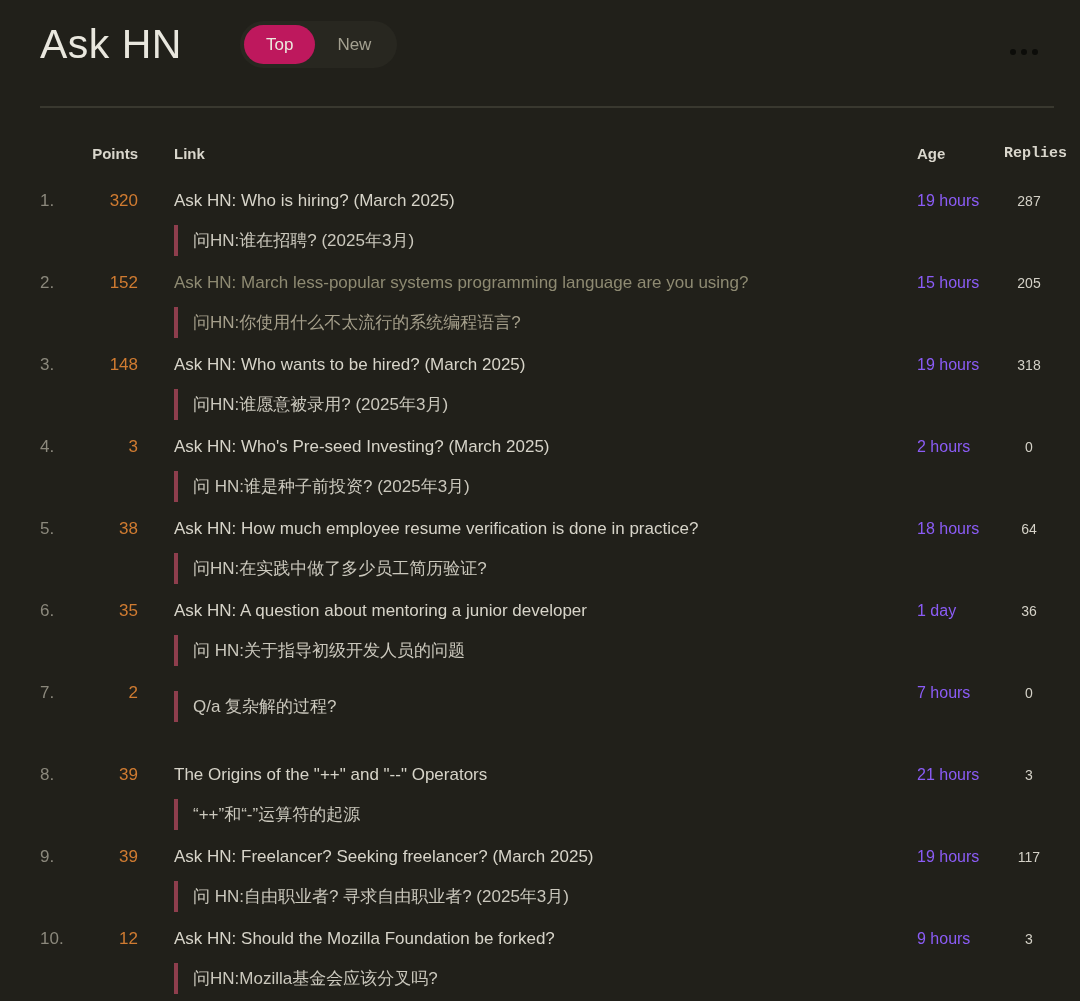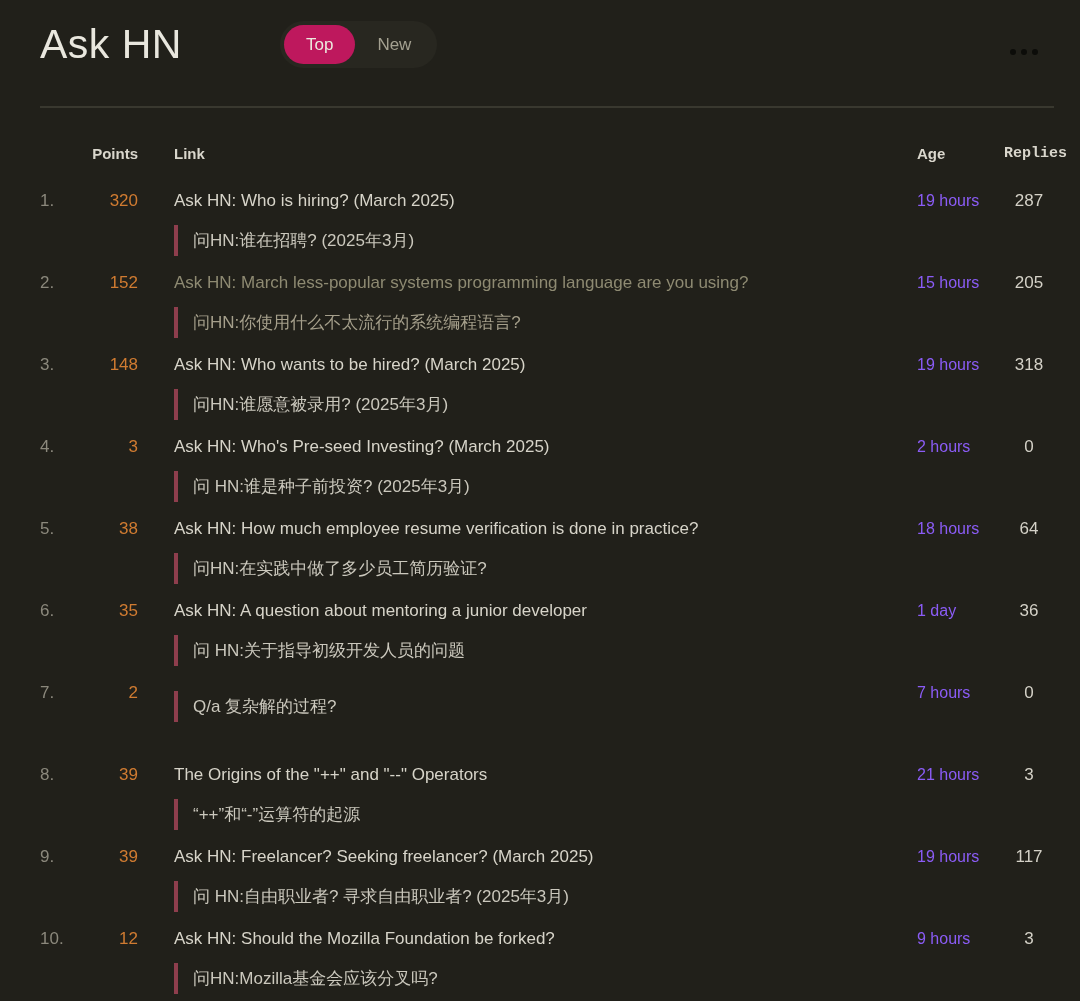--- a/index.html
+++ b/index.html
@@ -6,21 +6,20 @@
   html, body { width: 1080px; height: 1001px; overflow: hidden; }
   body {
     background: #21201a;
     font-family: "Liberation Sans", "DejaVu Sans", sans-serif;
     color: #d7d4c9;
   }
   .topbar {
     display: flex; align-items: center;
     height: 47px;
     margin: 21px 40px 0 40px;
-    gap: 40px;
   }
   .page-title {
     font-size: 41px; font-weight: 500; color: #e9e7de; letter-spacing: 0.5px;
   }
   .toggle {
     margin-left: 58px;
     display: flex; align-items: center;
     background: #282720;
     border-radius: 24px;
     padding: 4px;
@@ -60,21 +59,21 @@
   .points  { font-size: 17px; line-height: 26px; color: #d07b31; text-align: right; }
   .title   { font-size: 17px; line-height: 26px; color: #d7d4c9; text-decoration: none; display: inline-block; cursor: pointer; }
   .translation {
     margin-top: 11px;
     border-left: 4px solid #8e3e4d;
     padding-left: 15px;
     font-size: 17px; line-height: 31px;
     color: #cbc8bd;
   }
   .age     { font-size: 16px; line-height: 26px; color: #8b5cf6; }
-  .replies { font-size: 17px; line-height: 26px; color: #d4d1c7; text-align: center; cursor: pointer; }
+  .replies { font-size: 14px; line-height: 26px; color: #d4d1c7; text-align: center; cursor: pointer; }
   .row.visited .title { color: #8e8a72; }
   .row.visited .translation { color: #a59f8b; }
 </style>
 </head>
 <body>
 
 <div class="page">
   <header class="topbar">
     <h1 class="page-title">Ask HN</h1>
     <div class="toggle">

